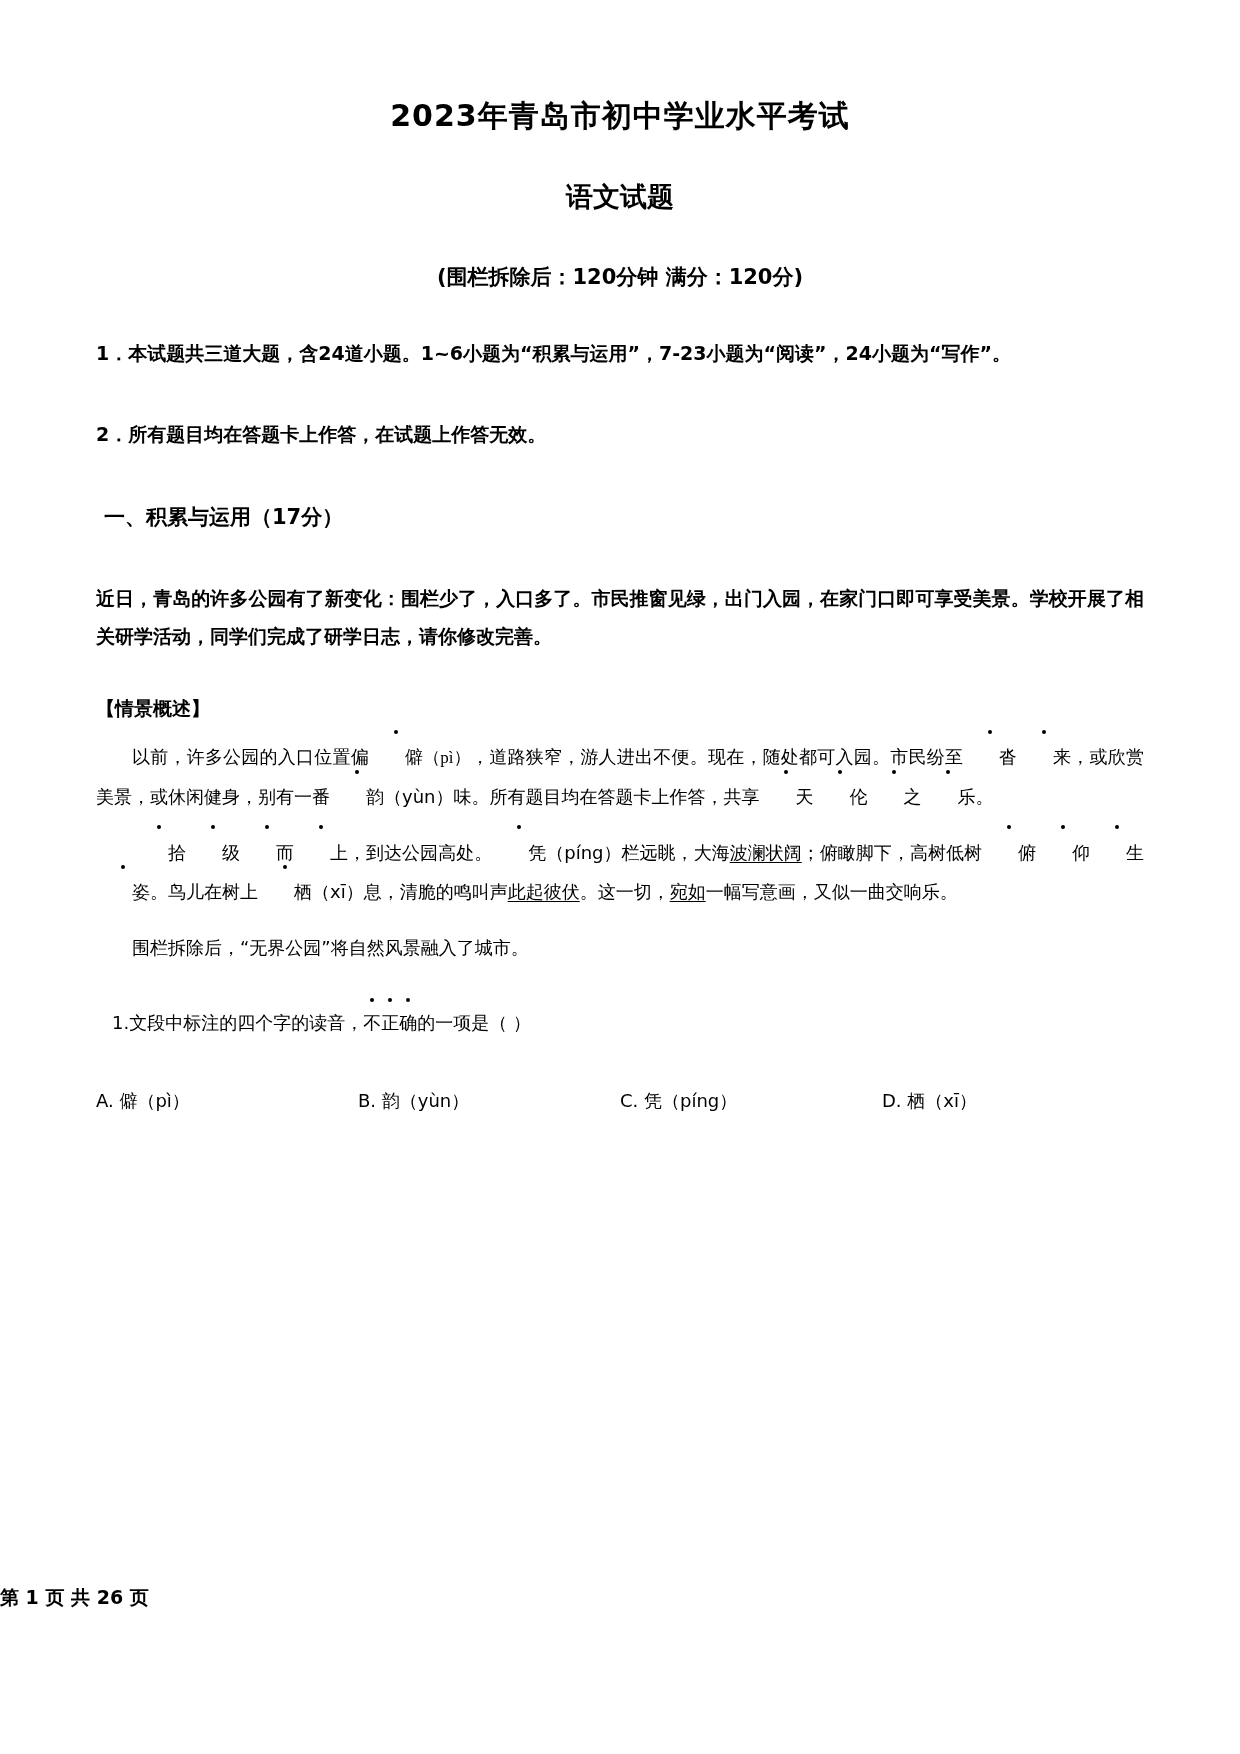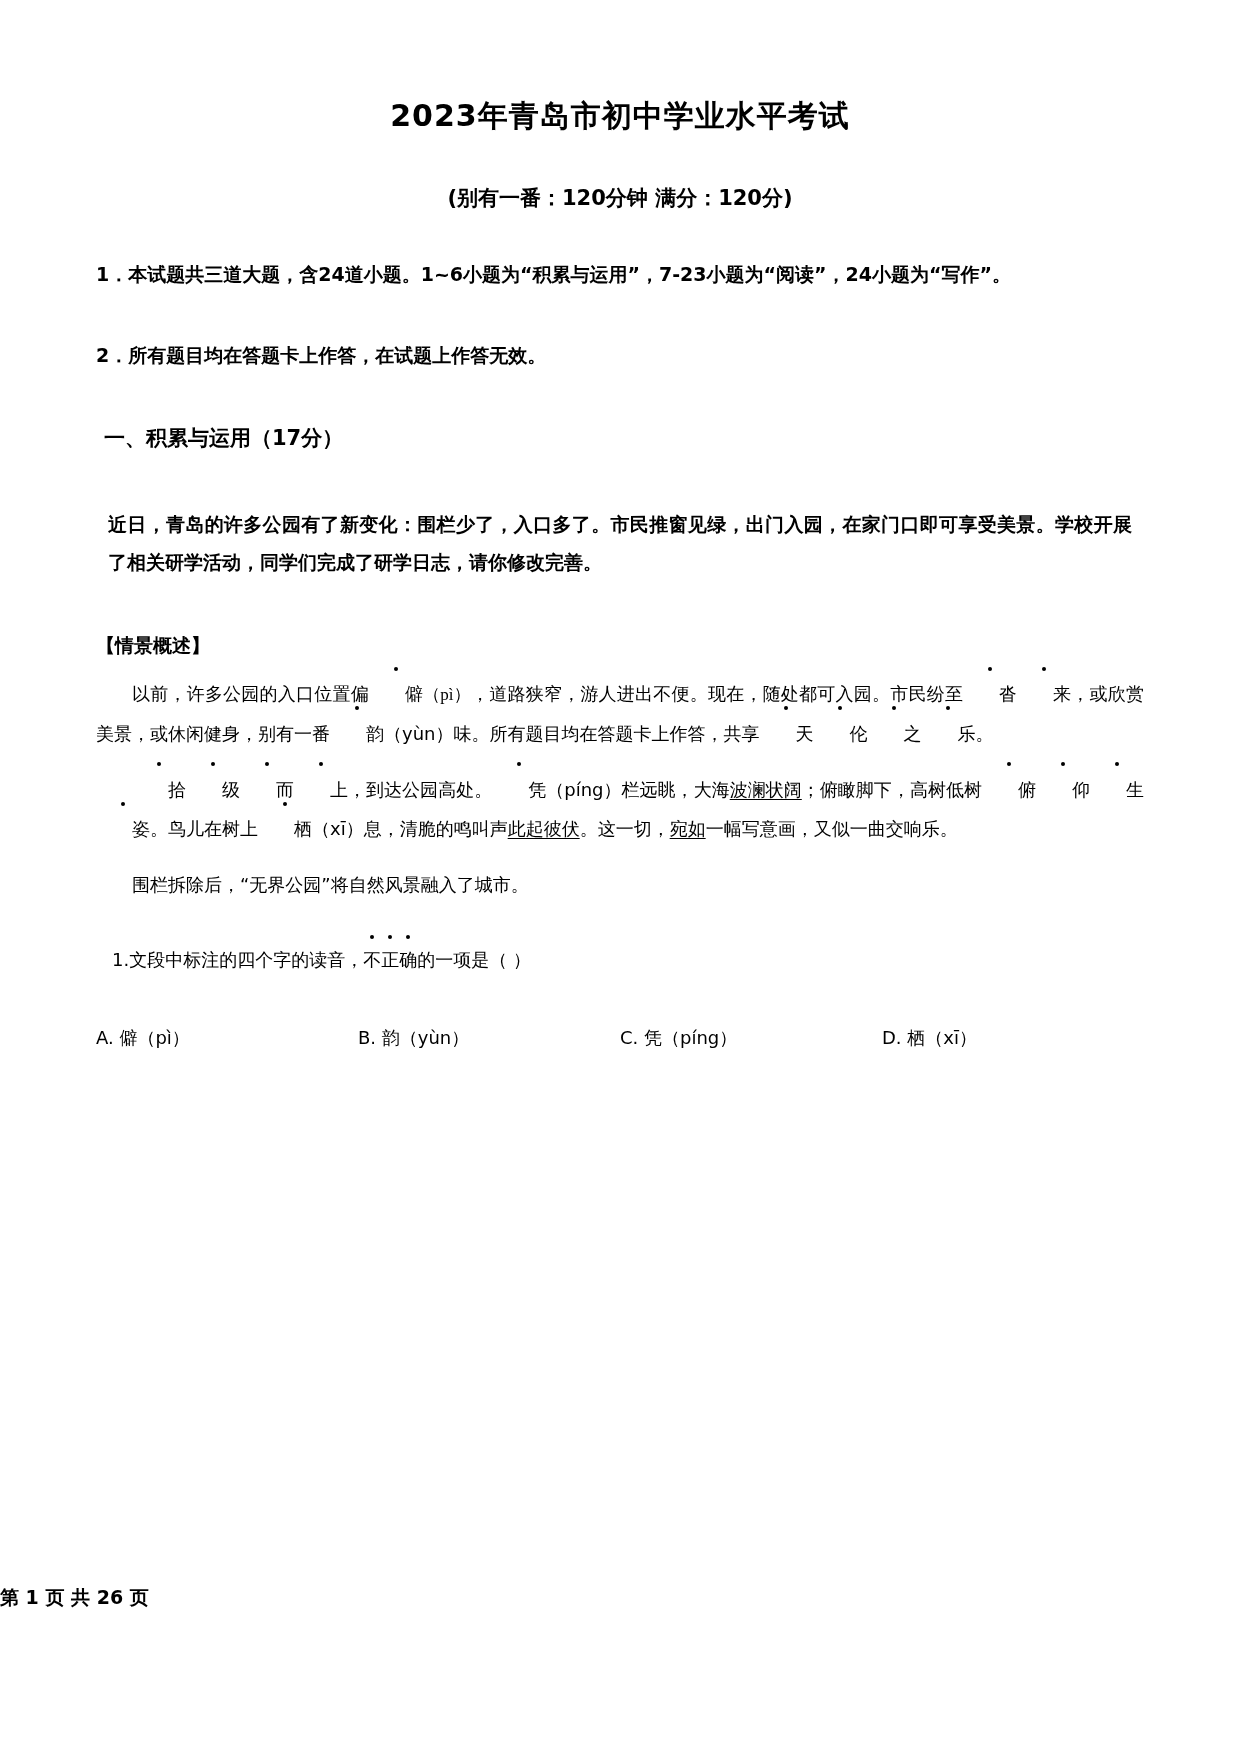--- a/index.html
+++ b/index.html
@@ -73,24 +73,24 @@
   }
   .section-heading {
     font-family: "DejaVu Sans", "Liberation Sans", sans-serif;
     font-weight: bold;
     font-size: 21px;
     margin: 8px;
     padding-top: 42px;
     line-height: 1.4;
   }
   .lead-para {
-    font-family: Liberation Serif, serif;
-    font-weight: bold;
-    font-size: 19px;
-    margin: 12px;
+    font-family: Liberation Mono, monospace;
+    font-weight: bold;
+    font-size: 19px;
+    margin: 0;
     padding-top: 40px;
     line-height: 2.0;
     text-align: justify;
   }
   .bracket-heading {
     font-family: "DejaVu Sans", "Liberation Sans", sans-serif;
     font-weight: bold;
     font-size: 19px;
     margin: 0;
     padding-top: 38px;
@@ -158,21 +158,22 @@
     font-weight: bold;
     font-size: 19px;
   }
 </style>
 </head>
 <body>
 
 <div class="page">
 
   <h1 class="doc-title">2023年青岛市初中学业水平考试</h1>
-  <p class="exam-meta">(别有一番：120分钟  满分：120分)</p>
+  <h2 class="doc-subtitle">语文试题</h2>
+  <p class="exam-meta">(围栏拆除后：120分钟  满分：120分)</p>
 
   <p class="notice-item">1．本试题共三道大题，含24道小题。1~6小题为“积累与运用”，7-23小题为“阅读”，24小题为“写作”。</p>
   <p class="notice-item">2．所有题目均在答题卡上作答，在试题上作答无效。</p>
 
   <p class="section-heading">一、积累与运用（17分）</p>
   <p class="lead-para">近日，青岛的许多公园有了新变化：围栏少了，入口多了。市民推窗见绿，出门入园，在家门口即可享受美景。学校开展了相关研学活动，同学们完成了研学日志，请你修改完善。</p>
   <p class="bracket-heading">【情景概述】</p>
 
   <p class="body-para">
     <span>以前，许多公园的入口位置偏</span><span class="dot">僻</span><span class="pinyin">（pì）</span><span>，道路狭窄，游人进出不便。现在，随处都可入园。市民纷至</span><span class="dot">沓</span><span class="dot">来</span><span>，或欣赏美景，或休闲健身，别有一番</span><span class="dot">韵</span><span>（yùn）味。所有题目均在答题卡上作答，共享</span><span class="dot">天</span><span class="dot">伦</span><span class="dot">之</span><span class="dot">乐</span><span>。</span>

